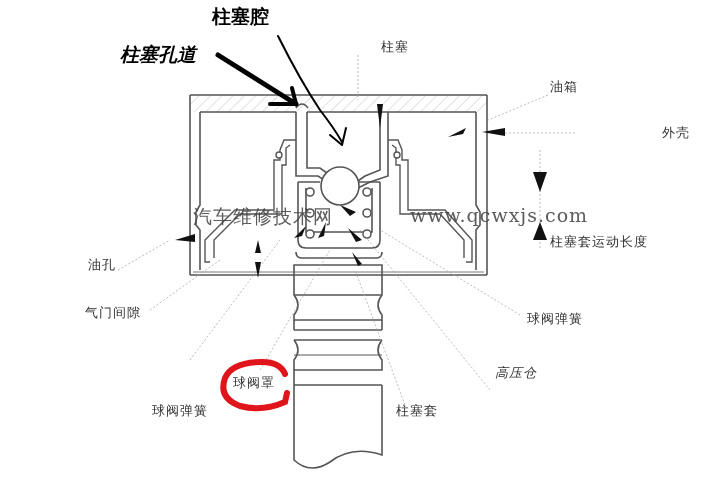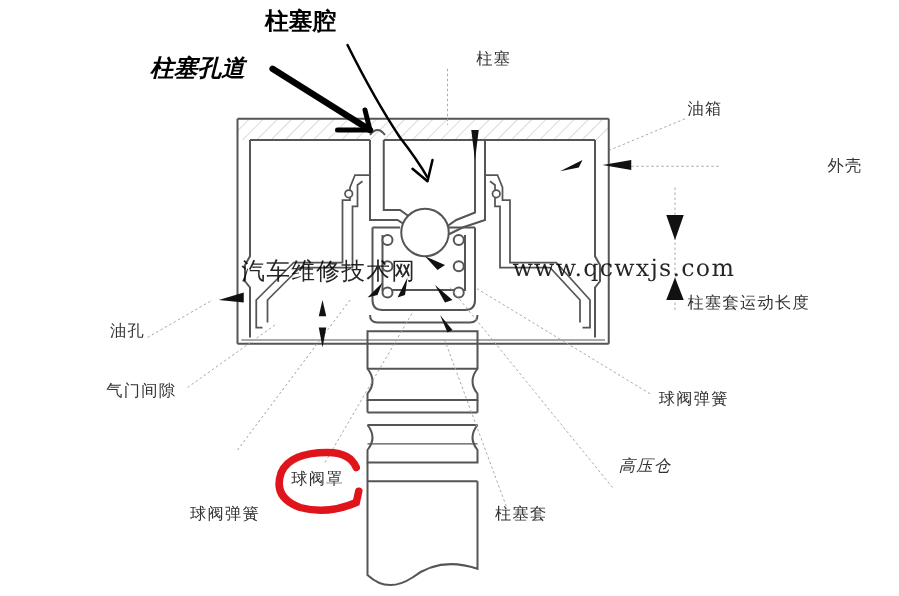--- a/index.html
+++ b/index.html
@@ -1,20 +1,20 @@
 <!DOCTYPE html>
 <html><head>
 <meta charset="utf-8">
 <style>
   html, body { margin:0; padding:0; background:#ffffff; }
   body { width:719px; height:477px; position:relative; overflow:hidden; font-family:"DejaVu Serif", serif; }
   #diagram { position:absolute; left:0; top:0; width:719px; height:477px; }
   .label { position:absolute; color:#333; font-family:"DejaVu Serif", serif; font-size:13px; white-space:nowrap; letter-spacing:1px; }
   .label.bold { color:#000; font-weight:bold; font-size:19px; font-family:"DejaVu Sans", sans-serif; letter-spacing:0; }
-  .watermark { position:absolute; color:#000000; font-family:"DejaVu Serif", serif; font-size:19px; white-space:nowrap; opacity:0.85; letter-spacing:1px; }
+  .watermark { position:absolute; color:#404040; font-family:"DejaVu Serif", serif; font-size:19px; white-space:nowrap; opacity:0.85; letter-spacing:1px; }
 </style>
 </head>
 <body>
 
 <svg id="diagram" viewBox="0 0 719 477" xmlns="http://www.w3.org/2000/svg">
   <defs>
     <pattern id="hatch" patternUnits="userSpaceOnUse" width="8" height="8" patternTransform="rotate(45)">
       <line x1="0" y1="0" x2="0" y2="8" stroke="#c4c4c4" stroke-width="1"></line>
     </pattern>
   </defs>

